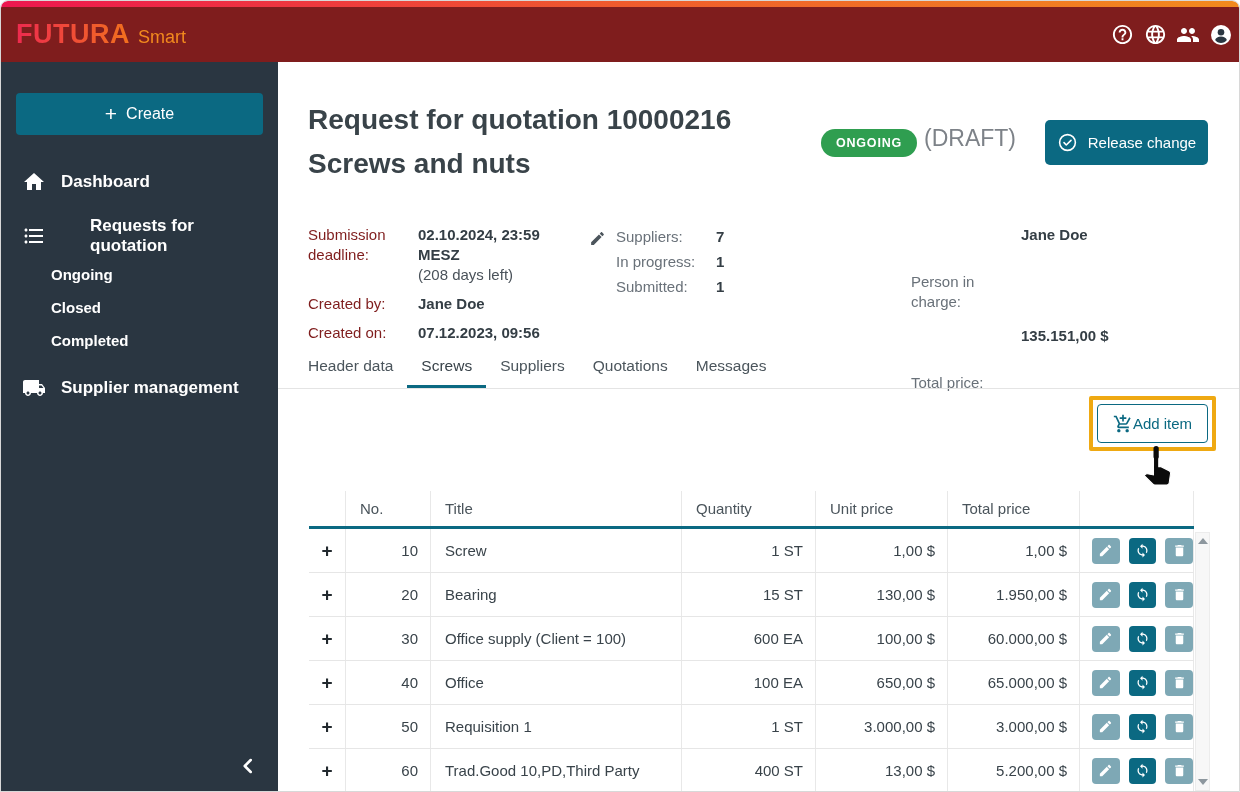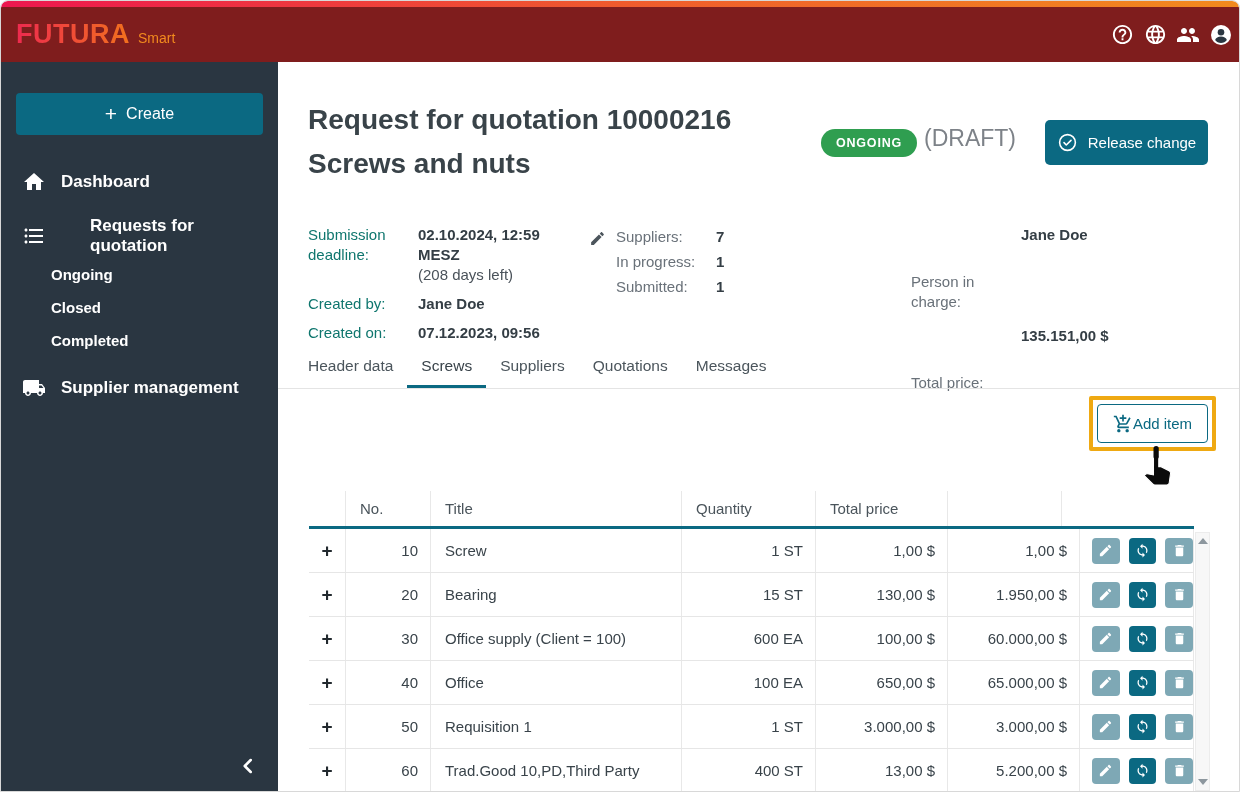--- a/index.html
+++ b/index.html
@@ -12,21 +12,21 @@
   .grad-strip { position:absolute; left:0; top:0; width:100%; height:6px;
     background:linear-gradient(90deg,#ed174f 0%,#ef5b2d 50%,#f28a1e 100%);
     border-radius:8px 8px 0 0; z-index:5; }
 
   
   .topbar { position:absolute; left:0; top:6px; width:100%; height:55px;
     background:#7f1d1d; display:flex; align-items:center; padding:0 6px 0 15px; z-index:4; }
   .brand { font-size:27px; font-weight:700; letter-spacing:.5px;
     background:linear-gradient(90deg,#ee2a4f,#f2711d);
     -webkit-background-clip:text; background-clip:text; color:transparent; }
-  .brand-suffix { font-size:14px; font-weight:400; color:#f28a1e; margin-left:8px; margin-top:6px; }
+  .brand-suffix { font-size:18px; font-weight:400; color:#f28a1e; margin-left:8px; margin-top:6px; }
   .topbar-icons { margin-left:auto; display:flex; align-items:center; gap:9px; }
   .tb-icon { width:24px; height:24px; display:flex; align-items:center; justify-content:center; cursor:pointer; }
 
   
   .sidebar { position:absolute; left:0; top:61px; width:277px; height:731px;
     background:#2a3641; color:#fff; }
   .create-btn { display:flex; align-items:center; justify-content:center; gap:9px;
     margin:31px 15px 0 15px; height:42px; width:247px; background:#0b6982; border:none;
     border-radius:4px; color:#fff; font-size:16px; font-weight:500; cursor:pointer;
     font-family:"Liberation Sans", sans-serif; }
@@ -53,21 +53,21 @@
   .release-btn { position:absolute; left:737px; top:22px; width:163px; height:45px;
     background:#0b6982; color:#fff; border:none; border-radius:5px; font-size:15px; font-weight:500;
     display:flex; align-items:center; justify-content:center; gap:10px; cursor:pointer;
     font-family:"Liberation Sans", sans-serif; }
 
   
   .details { position:absolute; left:30px; top:163px; width:903px; height:118px;
     font-size:15px; color:#66707а; }
   .d-col1 { position:absolute; left:0; top:0; width:285px; }
   .d-row { display:flex; margin-bottom:9px; line-height:20px; }
-  .d-label { flex:0 0 110px; color:#0f766e; }
+  .d-label { flex:0 0 110px; color:#7f1d1d; }
   .d-value { font-weight:700; color:#343e45; width:165px; }
   .d-note { font-weight:400; color:#4a525a; }
   .d-col2 { position:absolute; left:281px; top:2px; display:flex; }
   .pencil-wrap { width:18px; margin-right:9px; margin-top:3px; }
   .d2-rows .d-row { margin-bottom:5px; }
   .d2-label { flex:0 0 100px; color:#697179; }
   .d2-value { font-weight:700; color:#343e45; }
   .d-col3 { position:absolute; left:603px; top:0; width:300px; }
   .d3-label { flex:0 0 110px; color:#697179;margin-top:47px; }
 
@@ -220,21 +220,21 @@
           </svg>
         <span>Release change</span>
       </button>
     </div>
 
     <section class="details">
       <div class="d-col1">
         <div class="d-row">
           <span class="d-label">Submission deadline:</span>
           <span class="d-value">
-            <span>02.10.2024, 12:59 MESZ</span><br>
+            <span>02.10.2024, 23:59 MESZ</span><br>
             <span class="d-note">(208 days left)</span>
           </span>
         </div>
         <div class="d-row">
           <span class="d-label">Created by:</span>
           <span class="d-value">Jane Doe</span>
         </div>
         <div class="d-row">
           <span class="d-label">Created on:</span>
           <span class="d-value">07.12.2023, 09:56</span>
@@ -297,20 +297,21 @@
       <path d="M18.84 15.87l-4.54-2.26c-.17-.07-.35-.11-.54-.11H13v-6c0-.83-.67-1.5-1.5-1.5S10 6.67 10 7.5v10.74l-3.43-.72c-.08-.01-.15-.03-.24-.03-.31 0-.59.13-.79.33l-.79.8 4.94 4.94c.27.27.65.44 1.06.44h6.79c.75 0 1.33-.55 1.44-1.28l.75-5.27c.01-.07.02-.14.02-.2 0-.62-.38-1.16-.91-1.4z" fill="#0b0b0b" stroke="#fff" stroke-width="0.6"></path>
       <path d="M11.5 3.2v4.5" stroke="#0b0b0b" stroke-width="3" stroke-linecap="round"></path>
     </svg>
 
     <div class="items-table">
       <div class="t-row t-head">
         <div class="cell c-expand"></div>
         <div class="cell c-no">No.</div>
         <div class="cell c-title">Title</div>
         <div class="cell c-qty">Quantity</div>
+        <div class="cell c-unit">Unit price</div>
         <div class="cell c-total">Total price</div>
         <div class="cell c-actions"></div>
       </div>
 
       <div class="t-row t-body-row">
         <div class="cell c-expand">
             <span class="plus-glyph">+</span>
           </div>
         <div class="cell c-no num">10</div>
         <div class="cell c-title body">Screw</div>

